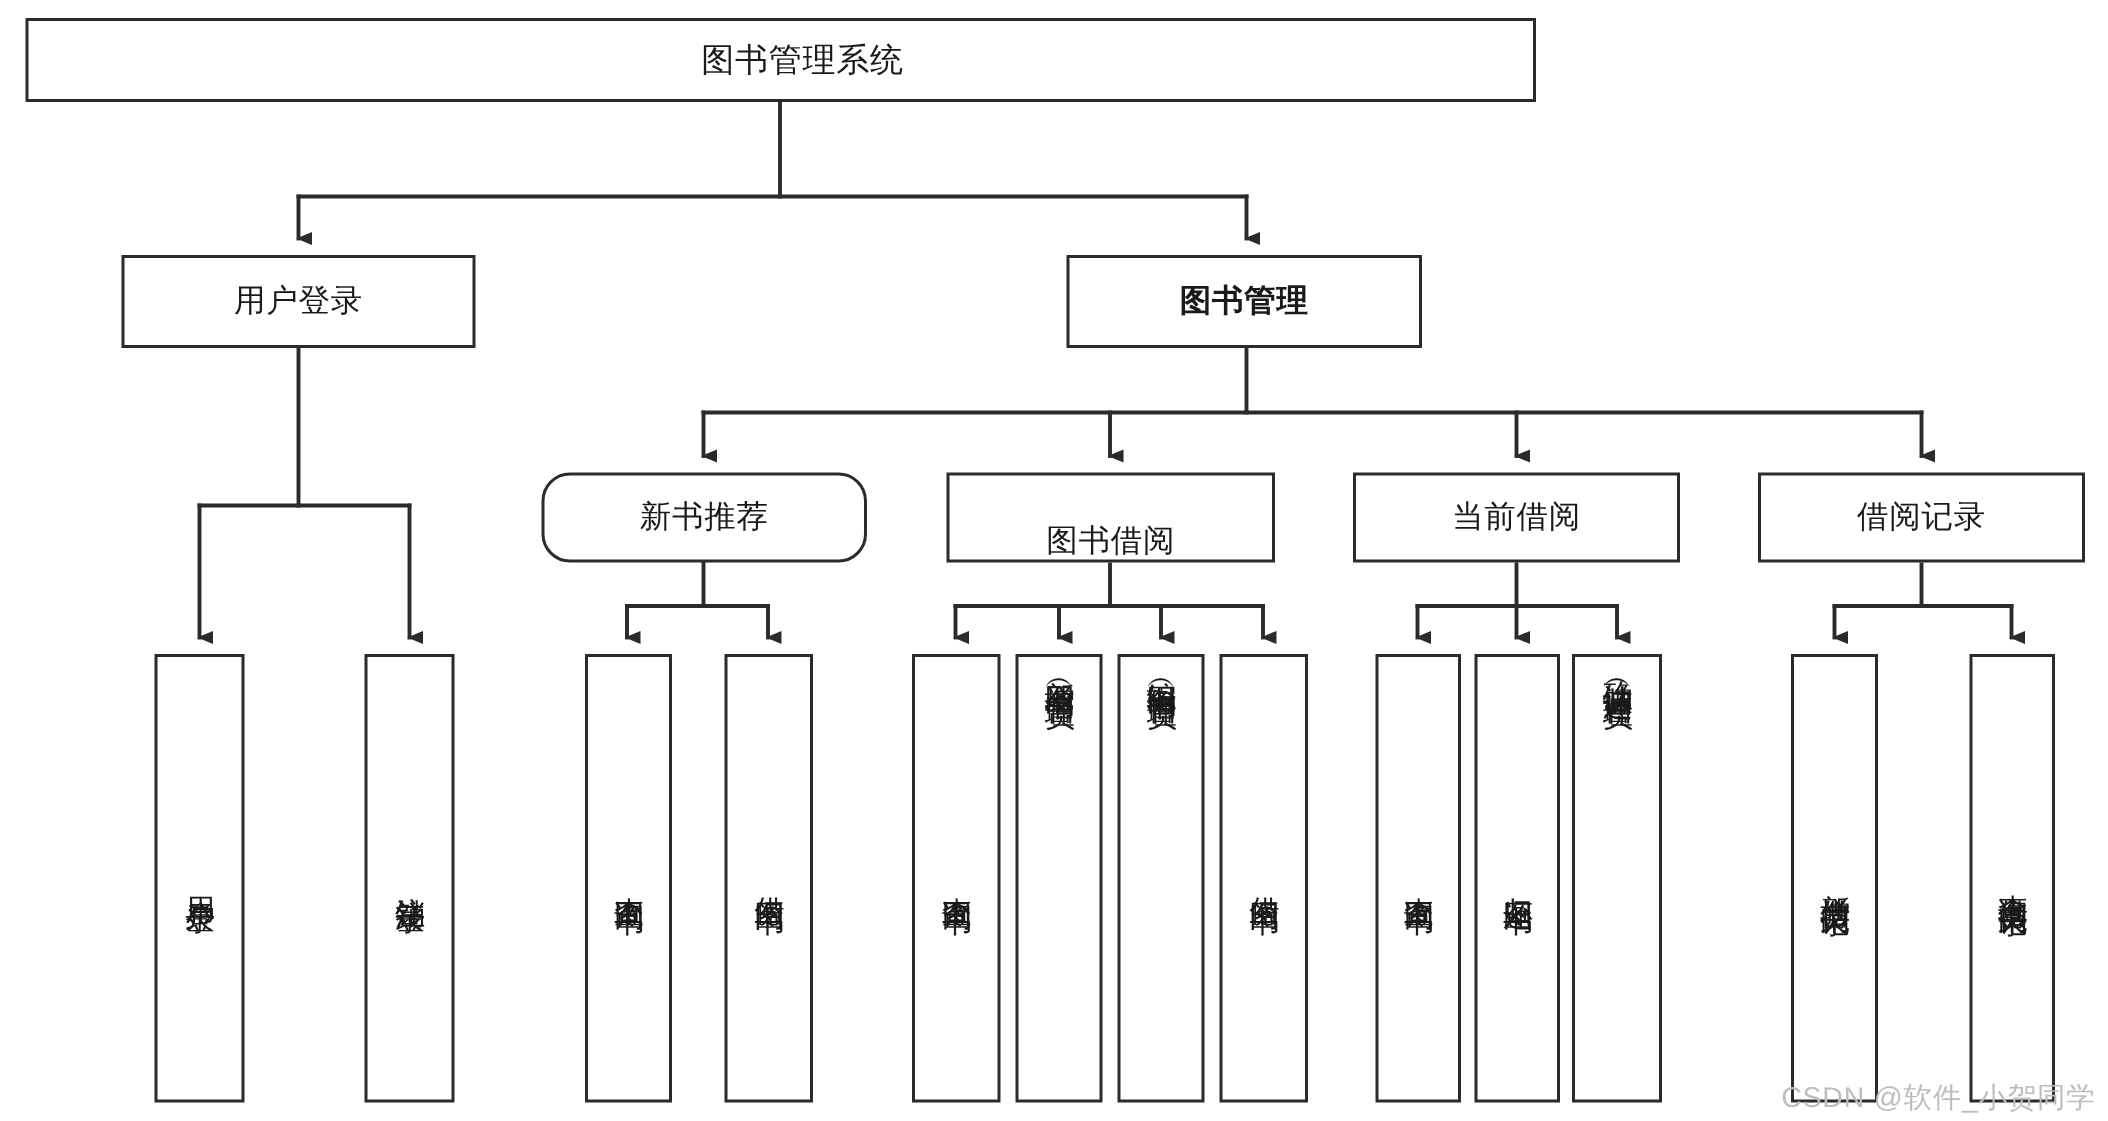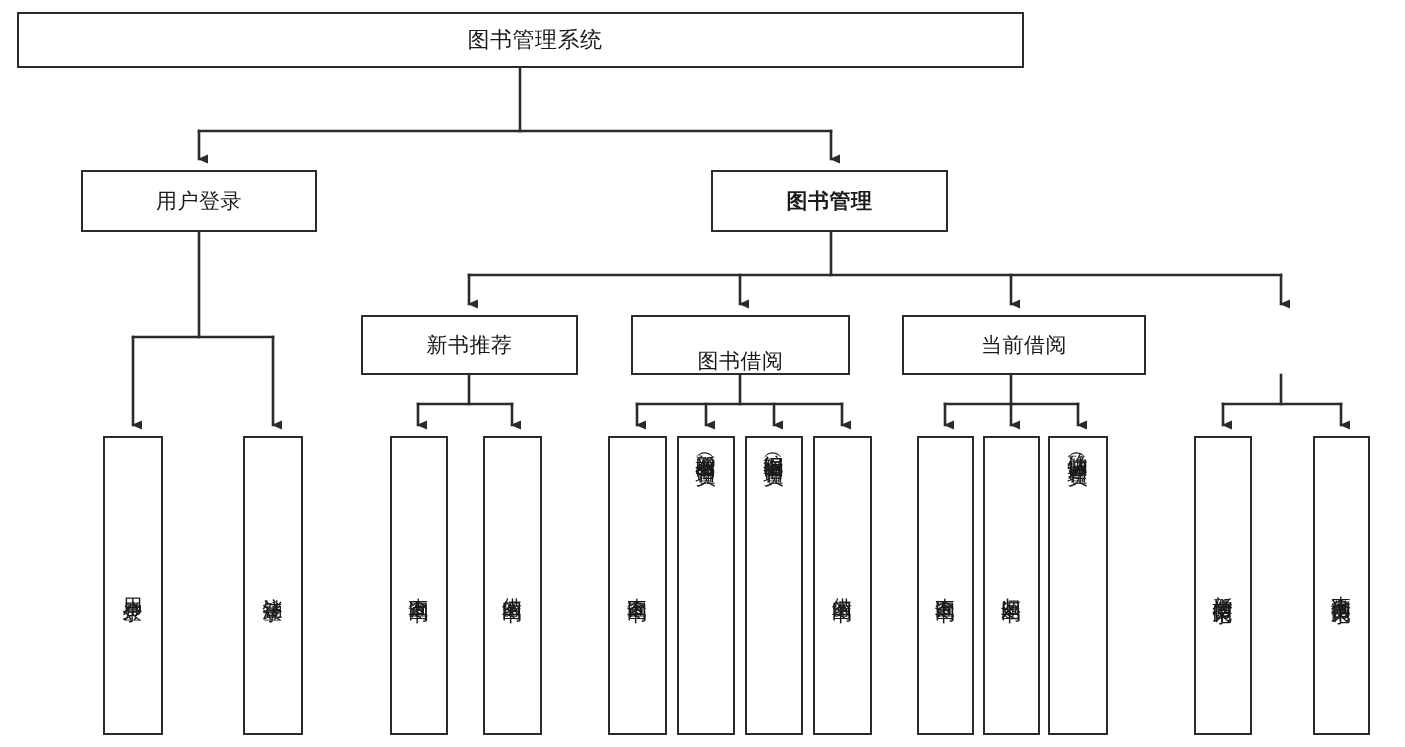--- a/index.html
+++ b/index.html
@@ -133,28 +133,31 @@
     <span class="label">图书管理系统</span>
   </div>
 
   <div class="node lvl2" style="left:81px; top:170px; width:236px; height:62px;">
     <span class="label">用户登录</span>
   </div>
   <div class="node lvl2" style="left:711px; top:170px; width:237px; height:62px;font-weight:bold;">
     <span class="label">图书管理</span>
   </div>
 
-  <div class="node lvl3" style="left:361px; top:315px; width:217px; height:60px;">
+  <div class="node lvl3" style="left:361px; top:315px; width:217px; height:60px;border-radius:19px;">
     <span class="label">新书推荐</span>
   </div>
   <div class="node lvl3" style="left:631px; top:315px; width:219px; height:60px;align-items:flex-end;">
     <span class="label">图书借阅</span>
   </div>
-  <div class="node lvl3" style="left:902px; top:315px; width:244px; height:60px;">
+  <div class="node lvl3" style="left:902px; top:315px; width:218px; height:60px;">
     <span class="label">当前借阅</span>
+  </div>
+  <div class="node lvl3" style="left:1172px; top:315px; width:218px; height:60px;">
+    <span class="label">借阅记录</span>
   </div>
 
   <div class="node leaf mid" style="left:103px; top:436px; width:60px; height:299px;">
     <span class="label">用户登录</span>
   </div>
   <div class="node leaf mid" style="left:243px; top:436px; width:60px; height:299px;">
     <span class="label">注销登录</span>
   </div>
 
   <div class="node leaf mid" style="left:390px; top:436px; width:58px; height:299px;">
@@ -187,14 +190,15 @@
     <span class="label">确认归还（管理员）</span>
   </div>
 
   <div class="node leaf mid" style="left:1194px; top:436px; width:58px; height:299px;">
     <span class="label">新增借阅记录</span>
   </div>
   <div class="node leaf mid" style="left:1313px; top:436px; width:57px; height:299px;">
     <span class="label">查询借阅记录</span>
   </div>
 
+  <div class="watermark">CSDN @软件_小贺同学</div>
 
 </div>
 
 </body></html>

